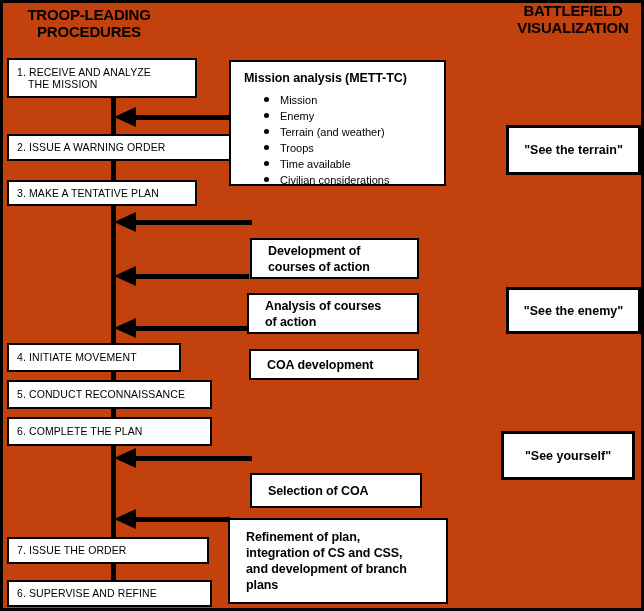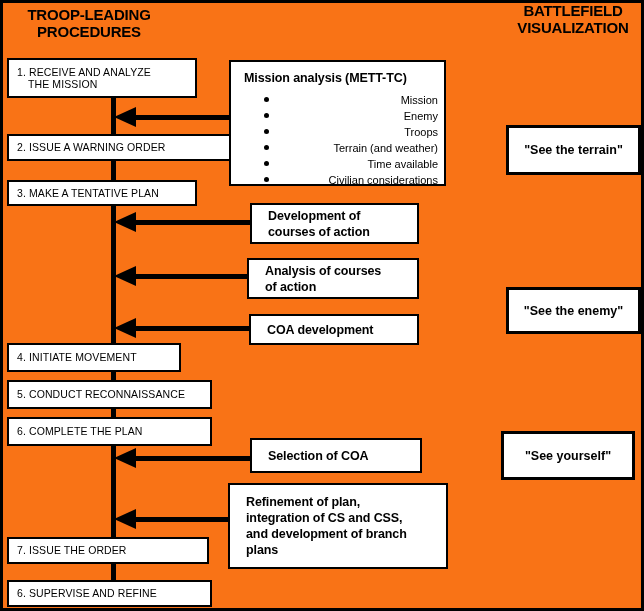--- a/index.html
+++ b/index.html
@@ -1,21 +1,21 @@
 <!DOCTYPE html>
 <html><head>
 <meta charset="utf-8">
 <style>
   html,body{margin:0;padding:0;background:#ffffff;}
   #diagram{
     position:relative;
     width:644px;height:611px;
     box-sizing:border-box;
     border:3px solid #000;
-    background:#f97316;
+    background:#c2410c;
     font-family:"Liberation Sans", sans-serif;
     color:#000;
     overflow:hidden;
   }
   .hdr{
     position:absolute;
     font-weight:bold;
     font-size:15px;
     line-height:16.5px;
     text-align:center;
@@ -38,20 +38,21 @@
     padding-left:8px;
   }
   .tlp-label{white-space:pre-line;}
   .hang{padding-left:11px;text-indent:-11px;}
   .stage-box{
     font-weight:bold;
     font-size:12.5px;
     line-height:16px;
     padding-left:16px;
     letter-spacing:-0.1px;
+    margin-top:35px;
   }
   .stage-label{white-space:pre-line;}
   .quote-box{
     font-weight:bold;
     font-size:12.5px;
     justify-content:center;
     text-align:center;
     border-width:3px;
   }
   .mission-box{
@@ -63,21 +64,20 @@
     font-size:12.5px;
     margin:0 0 7px 0;
     letter-spacing:-0.1px;
   }
   .mission-list{
     list-style:none;
     margin:0;
     padding:0 0 0 36px;
     font-size:11px;
     line-height:16px;
-    text-align:right;
   }
   .mission-list li{position:relative;}
   .mission-list li::before{
     content:"";
     position:absolute;
     left:-16px;top:5px;
     width:5px;height:5px;
     border-radius:50%;
     background:#000;
   }
@@ -170,22 +170,22 @@
   </div>
   <div class="box tlp-box" style="left:4px;top:577px;width:205px;height:27px;">
     <span class="tlp-label">6. SUPERVISE AND REFINE</span>
   </div>
 
   <div class="box mission-box" style="left:226px;top:57px;width:217px;height:126px;">
     <div class="mission-title">Mission analysis (METT-TC)</div>
     <ul class="mission-list">
       <li>Mission</li>
       <li>Enemy</li>
+      <li>Terrain (and weather)</li>
       <li>Troops</li>
-      <li>Terrain (and weather)</li>
       <li>Time available</li>
       <li>Civilian considerations</li>
     </ul>
   </div>
 
   <div class="box stage-box" style="left:247px;top:200px;width:169px;height:41px;">
     <span class="stage-label">Development of
 courses of action</span>
   </div>
   <div class="box stage-box" style="left:244px;top:255px;width:172px;height:41px;">

